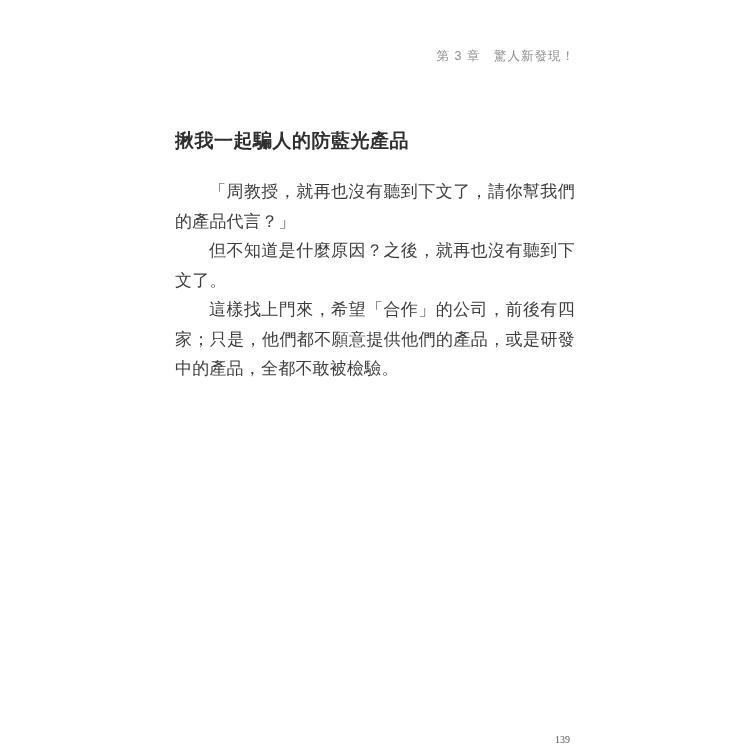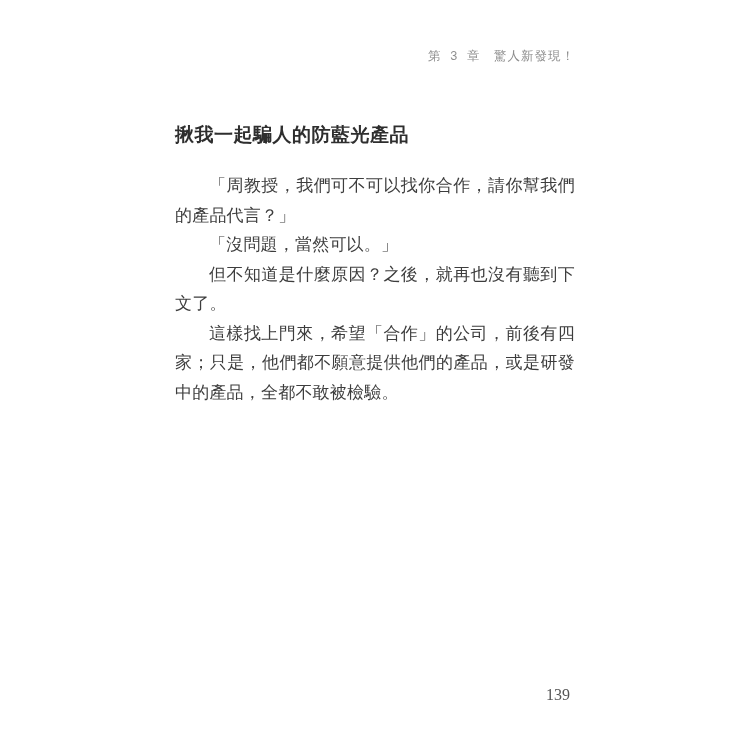--- a/index.html
+++ b/index.html
@@ -19,71 +19,70 @@
     inset: 0;
     background: #ffffff;
   }
   .running-header {
     position: absolute;
     top: 48px;
     right: 175px;
     font-size: 12.5px;
     letter-spacing: 1px;
     color: #8e8e8e;
-    font-family: Liberation Mono, monospace;
+    font-family: Liberation Sans, sans-serif;
     white-space: nowrap;
   }
   .content {
     position: absolute;
     left: 175px;
     top: 112px;
     width: 400px;
   }
   .section-heading {
     font-family: "Liberation Sans", sans-serif;
     font-weight: bold;
     font-size: 19px;
     line-height: 26px;
     color: #2e2e2e;
-    margin: 10px 0 23px 0;
+    margin: 16px 0 23px 0;
     letter-spacing: 0.5px;
   }
   .body-text p {
     margin: 0;
     font-size: 17px;
     line-height: 29.5px;
     color: #3d3d3d;
     text-align: justify;
     text-justify: inter-ideograph;
     text-indent: 2em;
     letter-spacing: 0.2px;
   }
   .page-number {
     position: absolute;
-    top: 686px;
+    top: 734px;
     right: 180px;
-    font-size: 16px;
+    font-size: 10px;
     color: #565656;
     font-family: "Liberation Serif", serif;
   }
 </style>
 </head>
 <body>
 
 <div class="page">
 
   <div class="running-header">第 3 章　驚人新發現！</div>
 
   <div class="content">
 
     <h1 class="section-heading">揪我一起騙人的防藍光產品</h1>
 
     <div class="body-text">
-      <p>「周教授，我們可不可以找你合作，請你幫我們的產品代言？」</p>
-      <p>「沒問題，當然可以。」</p>
+      <p>「周教授，就再也沒有聽到下文了，請你幫我們的產品代言？」</p>
       <p>但不知道是什麼原因？之後，就再也沒有聽到下文了。</p>
       <p>這樣找上門來，希望「合作」的公司，前後有四家；只是，他們都不願意提供他們的產品，或是研發中的產品，全都不敢被檢驗。</p>
     </div>
 
   </div>
 
   <div class="page-number">139</div>
 
 </div>
 

